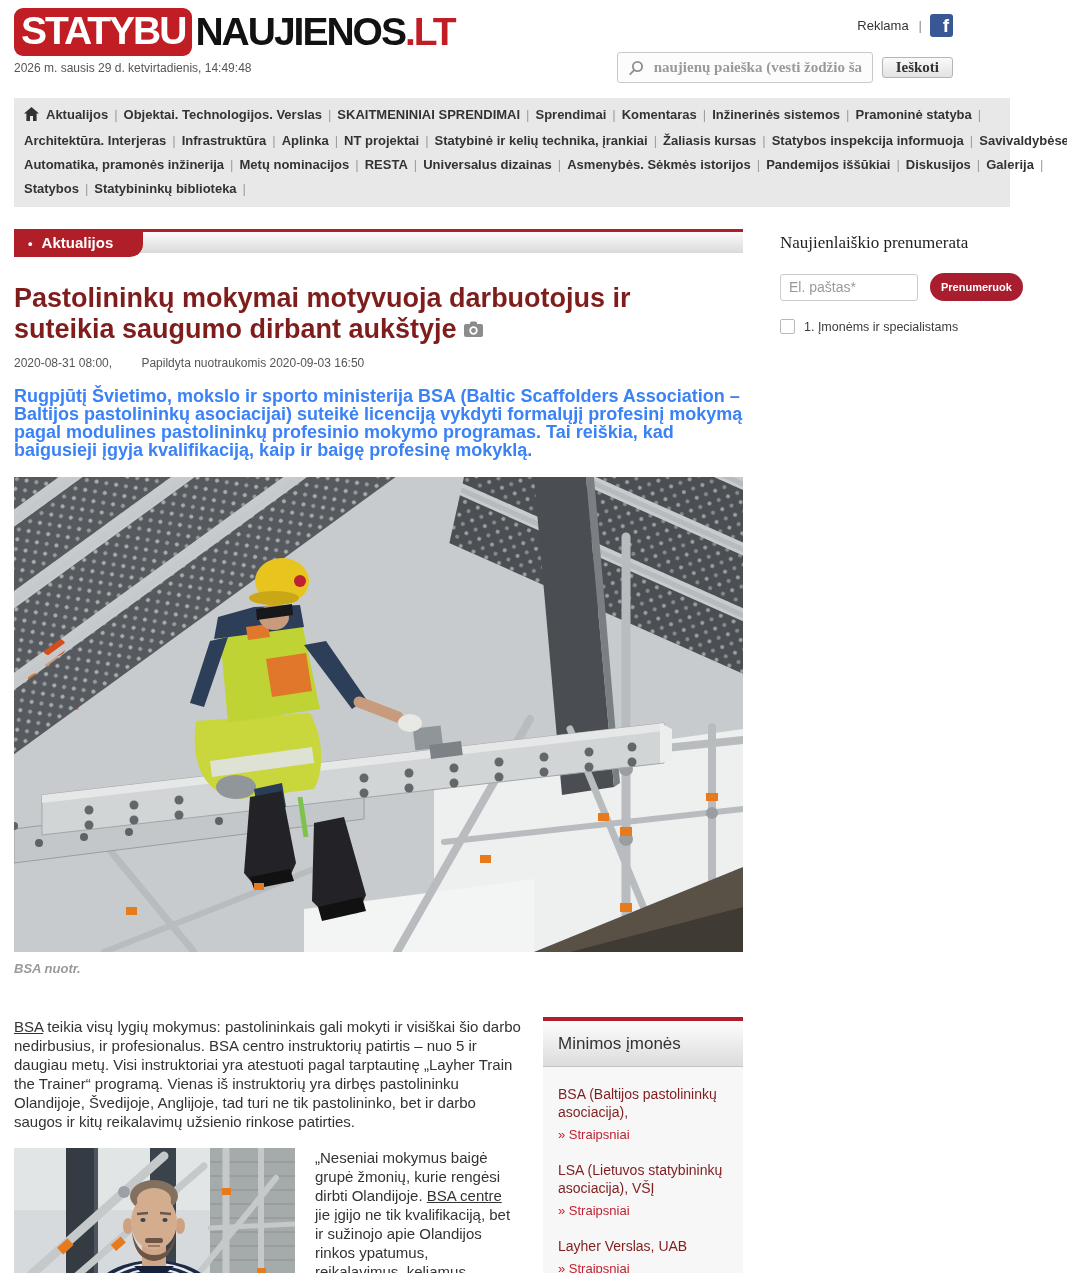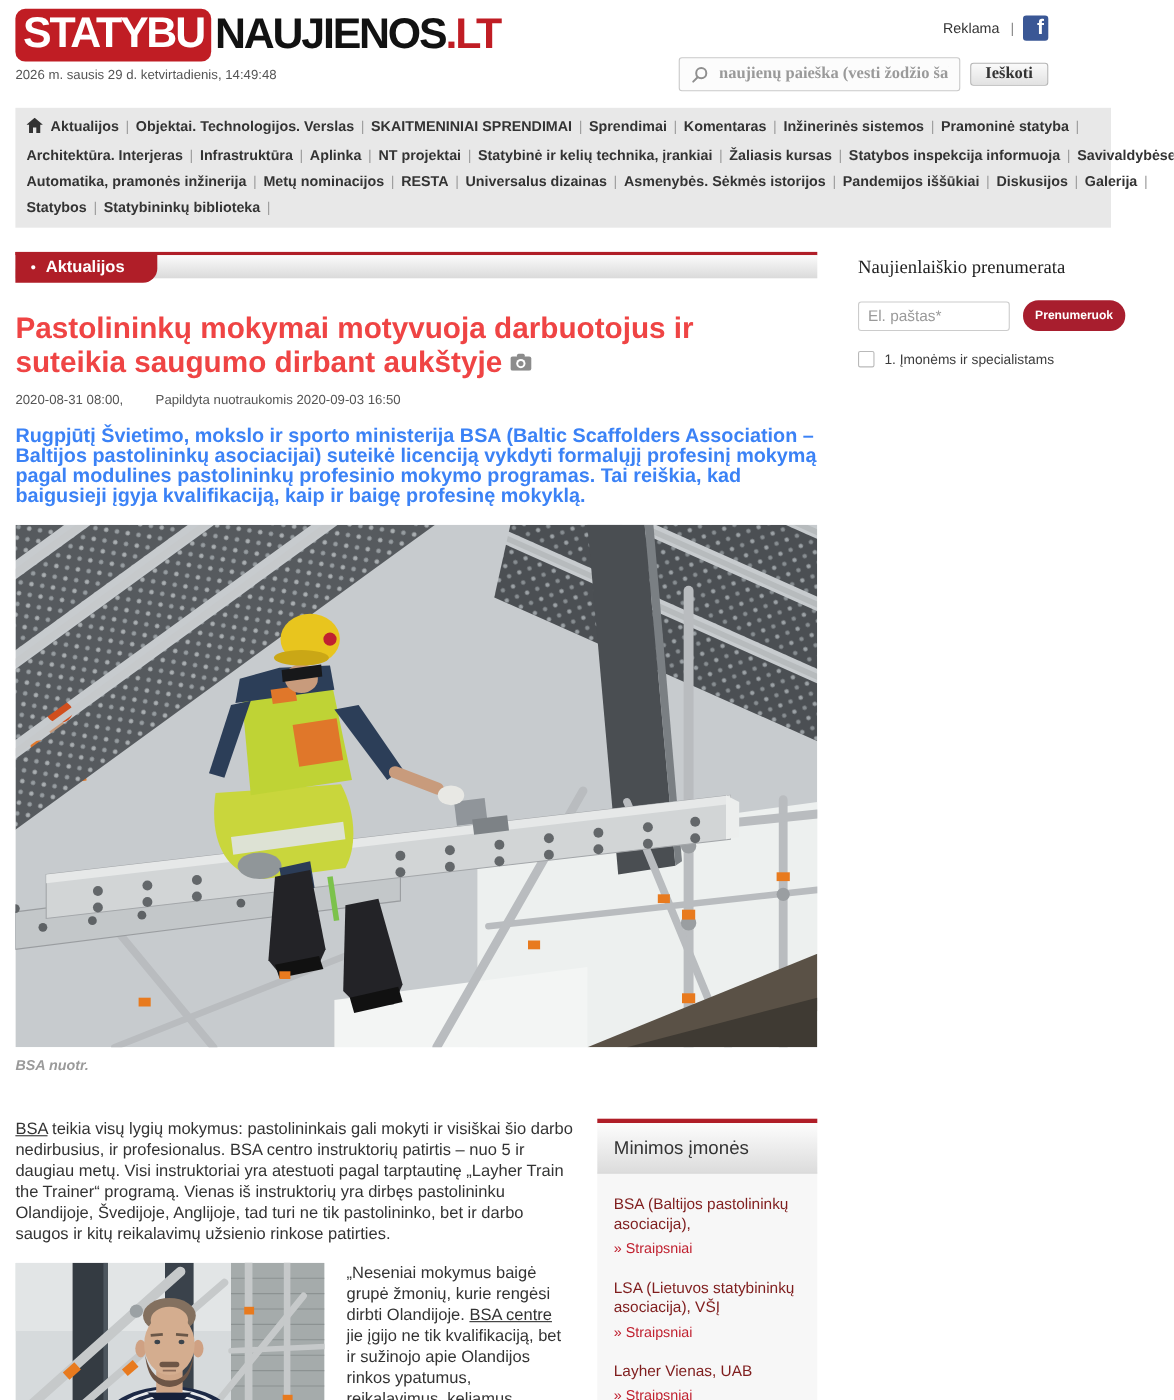--- a/index.html
+++ b/index.html
@@ -46,21 +46,21 @@
 
   
   .cat-bar { position:relative; height:30px; }
   .cat-line { position:absolute; left:0; right:0; top:0; height:3px; background:#b01e28; }
   .cat-gray { position:absolute; left:0; right:0; top:3px; height:21px; background:linear-gradient(#fbfbfb,#dadada); }
   .cat-tag { position:absolute; left:0; top:0; height:28px; background:#b01e28; color:#fff; cursor:pointer;
              font-size:15px; font-weight:bold; line-height:27px; padding:0 30px 0 14px; border-bottom-right-radius:13px; }
   .cat-tag .dot { margin-right:9px; font-size:13px; }
 
   
-  .article-title { margin-top:24px; width:705px; font-size:27px; line-height:30px; font-weight:bold; color:#ef4444; }
+  .article-title { margin-top:24px; width:705px; font-size:27px; line-height:30px; font-weight:bold; color:#7f1d1d; }
   .cam-ic { display:inline-block; margin-left:7px; vertical-align:1px; }
   .article-meta { margin-top:12px; font-size:12px; color:#555; }
   .article-meta .pub { margin-right:26px; }
   .article-lead { margin-top:17px; font-size:18px; font-weight:bold; color:#3b82f6; line-height:18px; }
 
   
   .photo-wrap { margin-top:18px; width:729px; height:475px; cursor:pointer; }
   .photo-credit { margin-top:9px; font-size:13px; font-style:italic; font-weight:bold; color:#9a9a9a; }
 
   
@@ -388,21 +388,21 @@
             <div class="companies-body" id="companies-body">
                 <div class="company">
                   <div class="company-name">BSA (Baltijos pastolininkų asociacija),</div>
                   <div class="company-link">» Straipsniai</div>
                 </div>
                 <div class="company">
                   <div class="company-name">LSA (Lietuvos statybininkų asociacija), VŠĮ</div>
                   <div class="company-link">» Straipsniai</div>
                 </div>
                 <div class="company">
-                  <div class="company-name">Layher Vienas, UAB</div>
+                  <div class="company-name">Layher Verslas, UAB</div>
                   <div class="company-link">» Straipsniai</div>
                 </div>
               </div>
           </div>
         </div>
       </div>
 
       <div class="right-col">
         <div class="nl-title">Naujienlaiškio prenumerata</div>
         <div class="nl-form">

